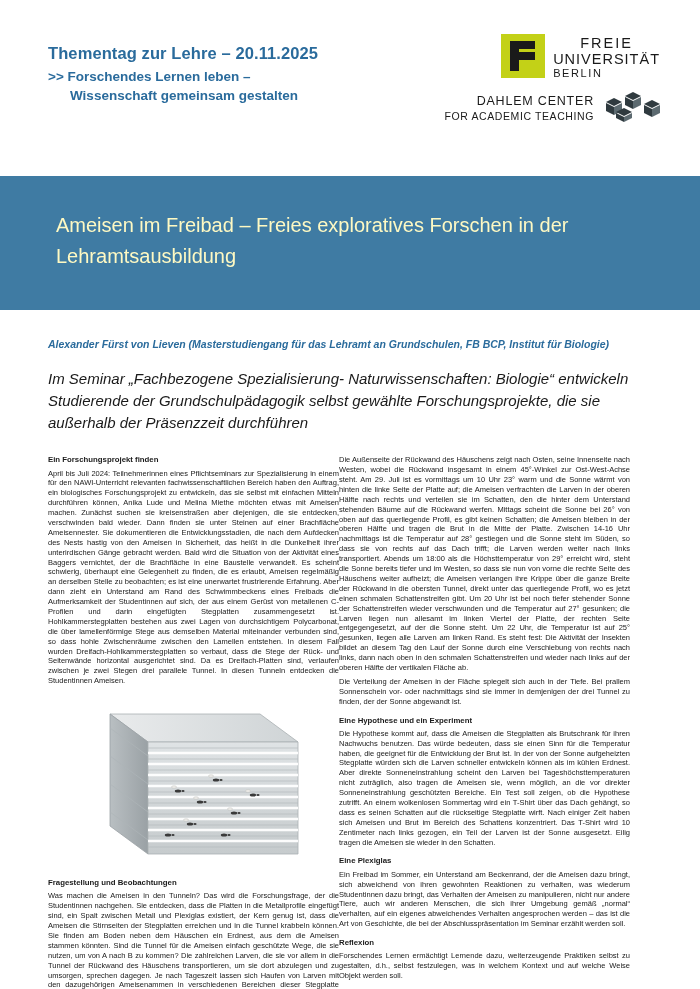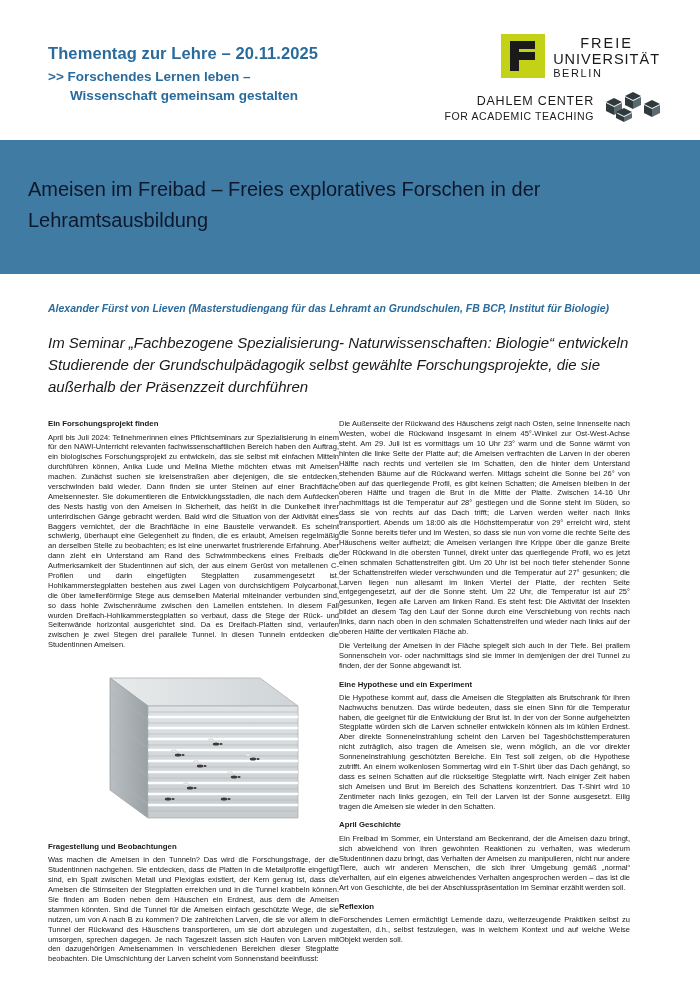--- a/index.html
+++ b/index.html
@@ -104,24 +104,25 @@
     margin-right: 10px;
     padding-top: 2px;
   }
   .dc-words .d1 { font-size: 12.5px; font-weight: normal; letter-spacing: 0.8px; color:#1a1a1a; }
   .dc-words .d2 { font-size: 10.5px; letter-spacing: 0.6px; color:#1a1a1a; }
   .dc-cubes { width: 56px; height: 30px; position: relative; }
 
   
   .banner {
     background: #3f7ba3;
-    color: #0f172a;
-    padding: 34px 48px 38px 28px;
+    color: #fef9c3;
+    padding: 34px 48px 38px 56px;
     box-sizing: border-box;
     min-height: 110px;
+    margin-top: 36px;
   }
   .banner-title {
     font-size: 20px;
     line-height: 1.55;
     font-weight: normal;
   }
 
   
   .authorblock {
     padding: 28px 48px 0 48px;
@@ -317,21 +318,21 @@
       <p class="body">Was machen die Ameisen in den Tunneln? Das wird die Forschungsfrage, der die Studentinnen nachgehen. Sie entdecken, dass die Platten in die Metallprofile eingefügt sind, ein Spalt zwischen Metall und Plexiglas existiert, der Kern genug ist, dass die Ameisen die Stirnseiten der Stegplatten erreichen und in die Tunnel krabbeln können. Sie finden am Boden neben dem Häuschen ein Erdnest, aus dem die Ameisen stammen könnten. Sind die Tunnel für die Ameisen einfach geschützte Wege, die sie nutzen, um von A nach B zu kommen? Die zahlreichen Larven, die sie vor allem in die Tunnel der Rückwand des Häuschens transportieren, um sie dort abzulegen und zu umsorgen, sprechen dagegen. Je nach Tageszeit lassen sich Haufen von Larven mit den dazugehörigen Ameisenammen in verschiedenen Bereichen dieser Stegplatte beobachten. Die Umschichtung der Larven scheint vom Sonnenstand beeinflusst:</p>
     </div>
 
     <div class="col">
       <p class="body">Die Außenseite der Rückwand des Häuschens zeigt nach Osten, seine Innenseite nach Westen, wobei die Rückwand insgesamt in einem 45°-Winkel zur Ost-West-Achse steht. Am 29. Juli ist es vormittags um 10 Uhr 23° warm und die Sonne wärmt von hinten die linke Seite der Platte auf; die Ameisen verfrachten die Larven in der oberen Hälfte nach rechts und verteilen sie im Schatten, den die hinter dem Unterstand stehenden Bäume auf die Rückwand werfen. Mittags scheint die Sonne bei 26° von oben auf das querliegende Profil, es gibt keinen Schatten; die Ameisen bleiben in der oberen Hälfte und tragen die Brut in die Mitte der Platte. Zwischen 14-16 Uhr nachmittags ist die Temperatur auf 28° gestiegen und die Sonne steht im Süden, so dass sie von rechts auf das Dach trifft; die Larven werden weiter nach links transportiert. Abends um 18:00 als die Höchsttemperatur von 29° erreicht wird, steht die Sonne bereits tiefer und im Westen, so dass sie nun von vorne die rechte Seite des Häuschens weiter aufheizt; die Ameisen verlangen ihre Krippe über die ganze Breite der Rückwand in die obersten Tunnel, direkt unter das querliegende Profil, wo es jetzt einen schmalen Schattenstreifen gibt. Um 20 Uhr ist bei noch tiefer stehender Sonne der Schattenstreifen wieder verschwunden und die Temperatur auf 27° gesunken; die Larven liegen nun allesamt im linken Viertel der Platte, der rechten Seite entgegengesetzt, auf der die Sonne steht. Um 22 Uhr, die Temperatur ist auf 25° gesunken, liegen alle Larven am linken Rand. Es steht fest: Die Aktivität der Insekten bildet an diesem Tag den Lauf der Sonne durch eine Verschiebung von rechts nach links, dann nach oben in den schmalen Schattenstreifen und wieder nach links auf der oberen Hälfte der vertikalen Fläche ab.</p>
       <p class="body">Die Verteilung der Ameisen in der Fläche spiegelt sich auch in der Tiefe. Bei prallem Sonnenschein vor- oder nachmittags sind sie immer in demjenigen der drei Tunnel zu finden, der der Sonne abgewandt ist.</p>
 
       <h3 class="sec spaced">Eine Hypothese und ein Experiment</h3>
       <p class="body">Die Hypothese kommt auf, dass die Ameisen die Stegplatten als Brutschrank für ihren Nachwuchs benutzen. Das würde bedeuten, dass sie einen Sinn für die Temperatur haben, die geeignet für die Entwicklung der Brut ist. In der von der Sonne aufgeheizten Stegplatte würden sich die Larven schneller entwickeln können als im kühlen Erdnest. Aber direkte Sonneneinstrahlung scheint den Larven bei Tageshöchsttemperaturen nicht zuträglich, also tragen die Ameisen sie, wenn möglich, an die vor direkter Sonneneinstrahlung geschützten Bereiche. Ein Test soll zeigen, ob die Hypothese zutrifft. An einem wolkenlosen Sommertag wird ein T-Shirt über das Dach gehängt, so dass es seinen Schatten auf die rückseitige Stegplatte wirft. Nach einiger Zeit haben sich Ameisen und Brut im Bereich des Schattens konzentriert. Das T-Shirt wird 10 Zentimeter nach links gezogen, ein Teil der Larven ist der Sonne ausgesetzt. Eilig tragen die Ameisen sie wieder in den Schatten.</p>
 
-      <h3 class="sec spaced">April Geschichte</h3>
+      <h3 class="sec spaced">Eine Plexiglas</h3>
       <p class="body">Ein Freibad im Sommer, ein Unterstand am Beckenrand, der die Ameisen dazu bringt, sich abweichend von ihren gewohnten Reaktionen zu verhalten, was wiederum Studentinnen dazu bringt, das Verhalten der Ameisen zu manipulieren, nicht nur andere Tiere, auch wir anderen Menschen, die sich ihrer Umgebung gemäß „normal“ verhalten, auf ein eigenes abweichendes Verhalten angesprochen werden – das ist die Art von Geschichte, die bei der Abschlusspräsentation im Seminar erzählt werden soll.</p>
 
       <h3 class="sec spaced">Reflexion</h3>
       <p class="body">Forschendes Lernen ermächtigt Lernende dazu, weiterzeugende Praktiken selbst zu gestalten, d.h., selbst festzulegen, was in welchem Kontext und auf welche Weise Objekt werden soll.</p>
     </div>
 
   </div>
 </div>
 
 </body></html>

